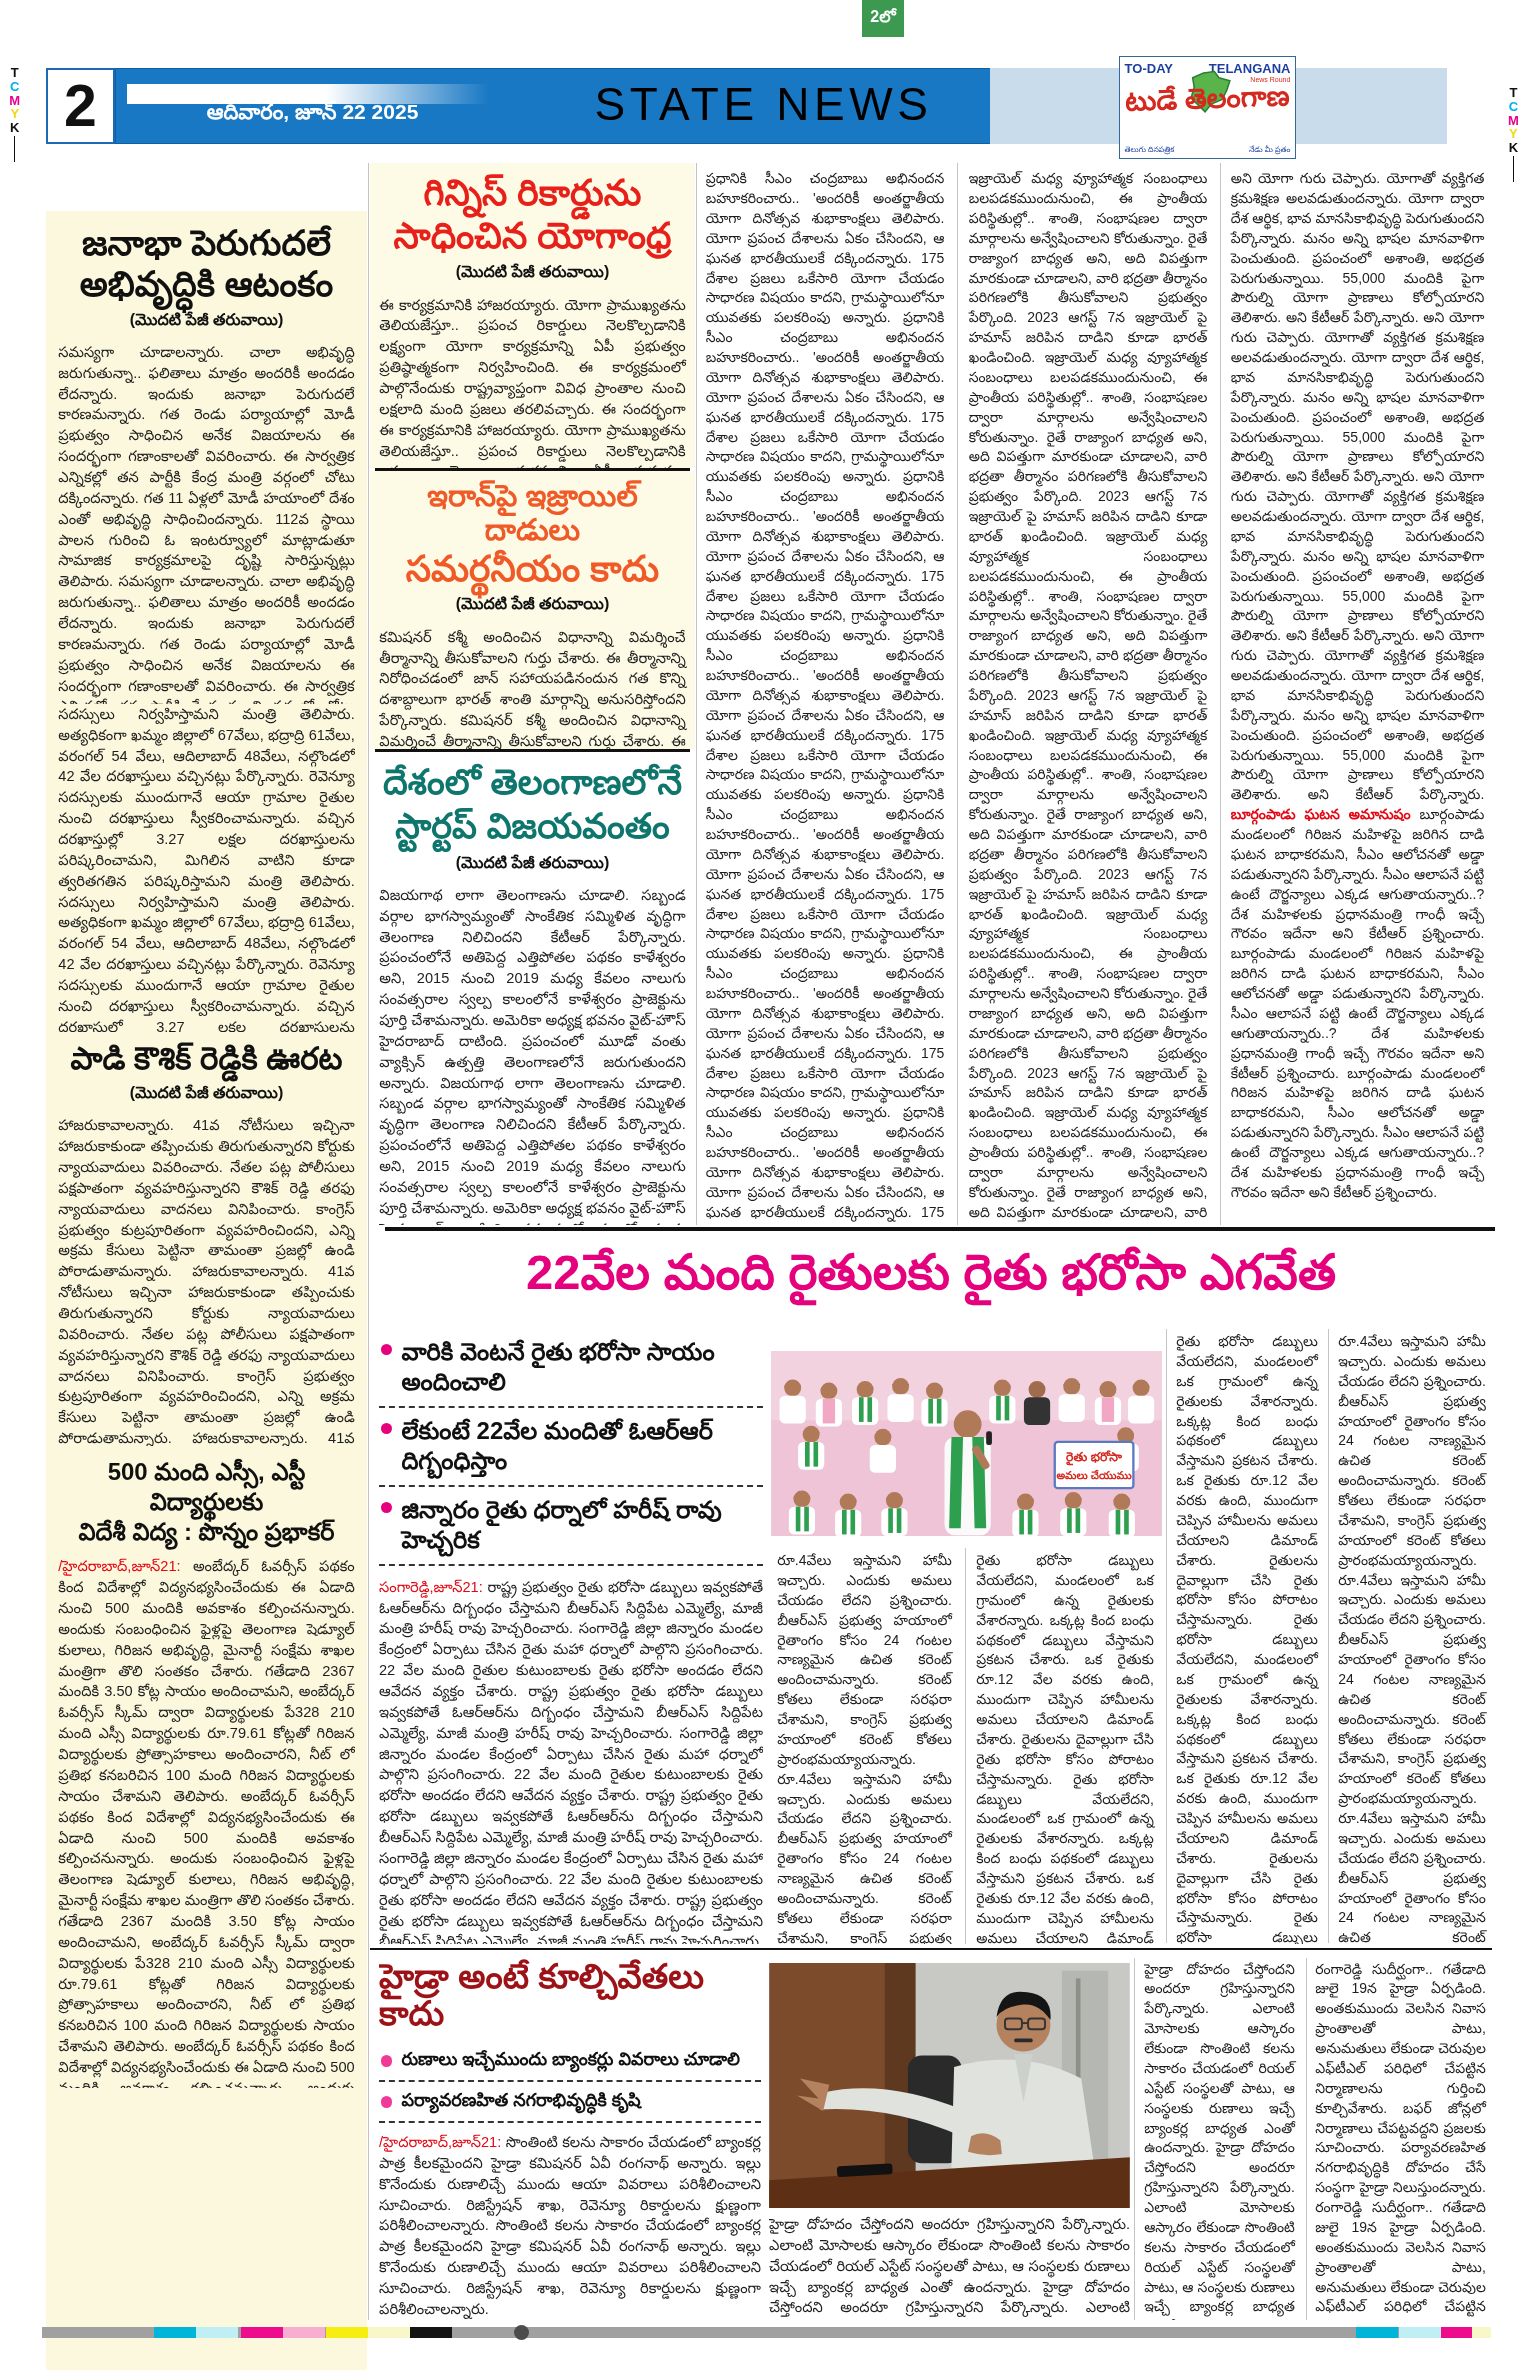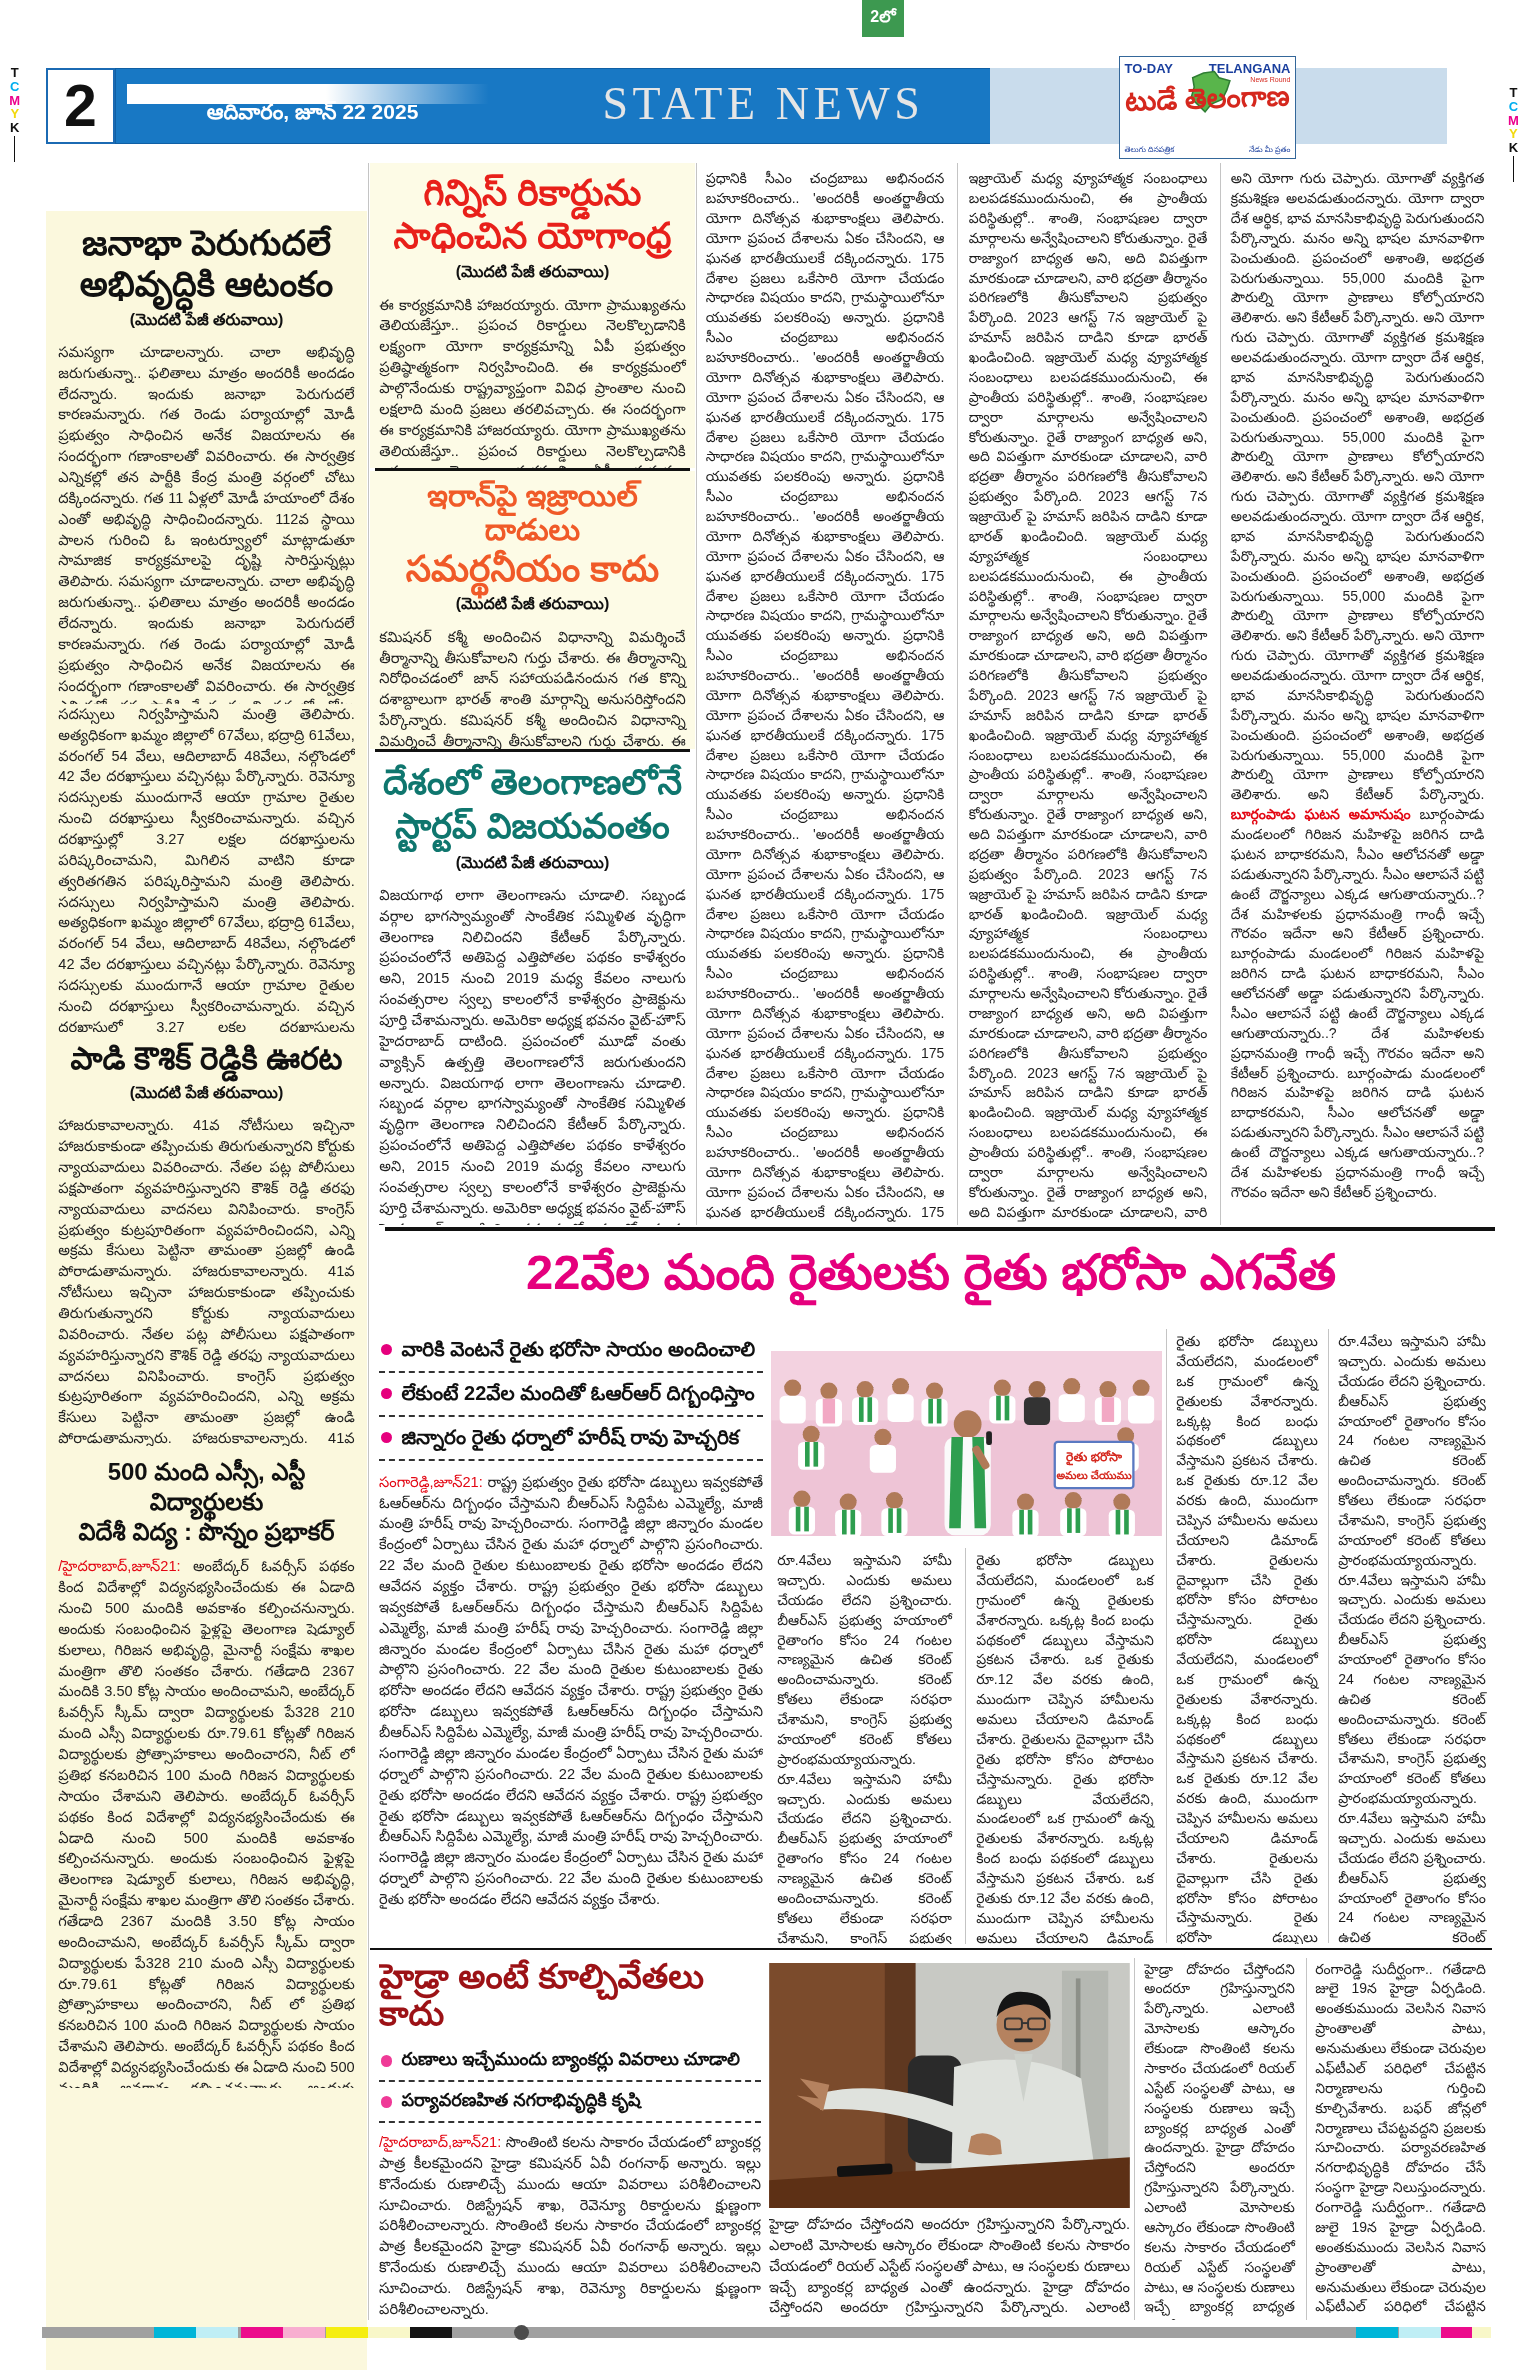--- a/index.html
+++ b/index.html
@@ -22,21 +22,21 @@
   #pagenum-box { position:absolute; left:0; top:0; width:69px; height:76px; background:#fff;
                  border:2.3px solid #1b6ab3; display:flex; align-items:center; justify-content:center;
                  font-size:59px; font-weight:bold; color:#111; z-index:3; }
   #blue-bar { position:absolute; left:69px; top:0; width:941px; height:76px; background:#1878c4; border:1.5px solid #0f5fa4; }
   #light-bar { position:absolute; left:944px; top:0; width:457px; height:76px; background:#c9dcec; }
   #date-strip { position:absolute; left:10.8px; top:15.4px; width:362px; height:20px;
                 background:linear-gradient(to right,#ffffff 0%,#ffffff 55%,rgba(255,255,255,0) 100%); }
   #date-text { position:absolute; left:31px; top:31px; width:331px; text-align:center; color:#fff;
                font-weight:bold; font-size:21px; }
   #section-title { position:absolute; left:370px; top:7.7px; width:555px; text-align:center;
-                   font-family:Liberation Serif, serif; font-size:46px; color:#e5e5e5; letter-spacing:4.6px; }
+                   font-family:Liberation Sans, sans-serif; font-size:46px; color:#000000; letter-spacing:4.6px; }
   
   #logo-box { position:absolute; left:1073px; top:-11.6px; width:177px; height:103px; background:#fff;
               border:1.5px solid #34679a; z-index:4; padding:3.1px 4.6px; }
   #logo-box .top-row { display:flex; justify-content:space-between; align-items:flex-start; }
   .logo-today { color:#1a3f9e; font-weight:bold; font-size:13px; }
   .logo-telangana { color:#1a3f9e; font-weight:bold; font-size:13px; text-align:right; }
   .logo-sub { color:#d5281e; font-size:7px; text-align:right; }
   .logo-map { position:absolute; left:68px; top:12.3px; }
   .logo-script { position:absolute; left:0; top:26px; width:100%; text-align:center; color:#d5281e;
                  font-weight:bold; font-size:28px; transform:rotate(-2deg); }
@@ -78,21 +78,21 @@
   .vrule { position:absolute; width:0.8px; background:#c4c4c4; }
 
   
   #rule-mid { position:absolute; left:385px; top:1227px; width:1110px; height:3.9px; background:#111; }
   #rythu-headline { position:absolute; left:370px; top:1244px; width:1122px; text-align:center;
                     color:#e5007d; font-weight:800; font-size:49px; }
   #rythu-left { position:absolute; left:379px; top:1329px; width:384px; height:615px; overflow:hidden; }
   .bullet-row { display:flex; align-items:flex-start; gap:9.3px; padding:7.7px 1.5px 9.3px;
                 border-bottom:2.3px dashed #333; }
   .bullet-dot { width:11.6px; height:11.6px; border-radius:50%; background:#e5007d; margin-top:7px; flex:0 0 auto; }
-  .bullet-txt { font-weight:bold; color:#111; font-size:20px; line-height:1.25; }
+  .bullet-txt { font-weight:bold; color:#111; font-size:24px; line-height:1.25; }
   .bullet-sm .bullet-txt { font-size:17.7px; }
   .bullet-sm .bullet-dot { background:#ef3a97; }
   #photo1 { position:absolute; left:771px; top:1351px; width:391px; height:185px; }
   #rythu-colC { position:absolute; left:771px; top:1548px; width:187px; height:396px; padding:3.1px 6.2px; overflow:hidden; }
   #rythu-colD { position:absolute; left:970px; top:1548px; width:190px; height:396px; padding:3.1px 6.2px; overflow:hidden; }
   #rythu-colA { position:absolute; left:1170px; top:1329px; width:154px; height:615px; padding:3.1px 6.2px; overflow:hidden; }
   #rythu-colB { position:absolute; left:1332px; top:1329px; width:160px; height:615px; padding:3.1px 6.2px; overflow:hidden; }
 
   
   #rule-bottom { position:absolute; left:370px; top:1948px; width:1122px; height:2.3px; background:#111; }

